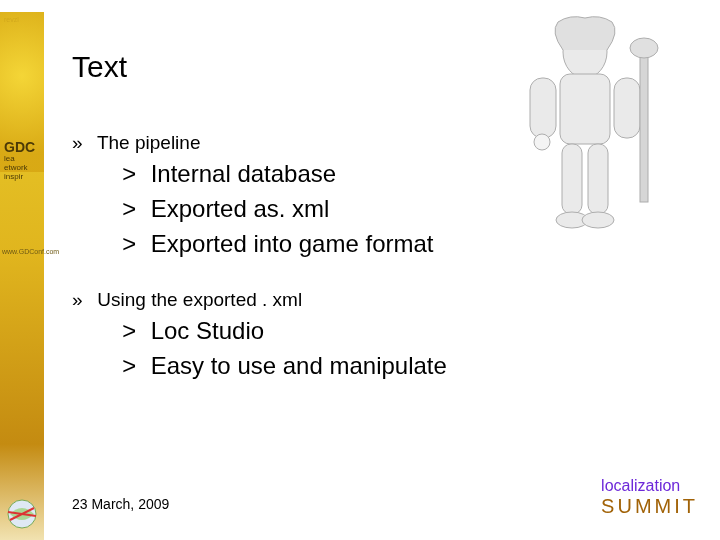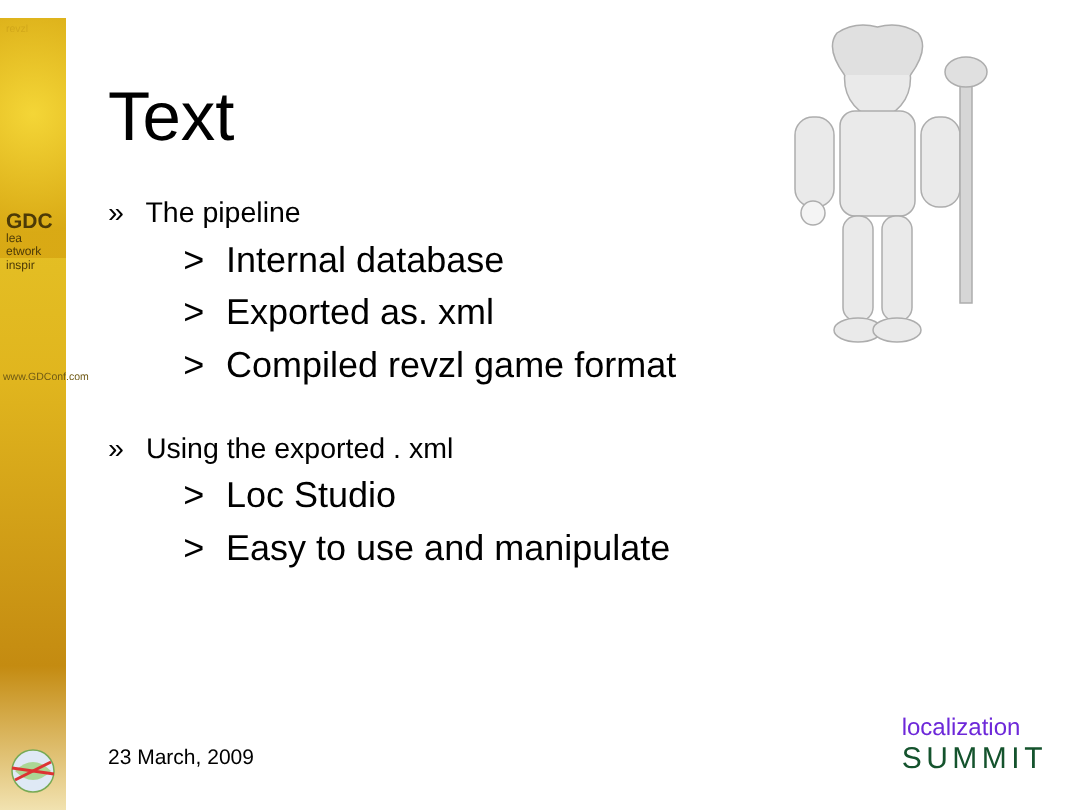--- a/index.html
+++ b/index.html
@@ -8,31 +8,31 @@
   .left-strip{position:absolute;left:0;top:12px;width:44px;height:540px;
     background:linear-gradient(#eacf2e 0%,#e0b51e 45%,#c48b11 80%,#f7edc4 100%)}
   .left-strip .blob{width:44px;height:160px;background:radial-gradient(circle at 50% 40%,#f7d93a 0%,#d6a411 80%);opacity:.8}
   .strip-text{position:absolute;left:4px;top:4px;font-size:7px;color:#9a7a10}
   .gdc-badge{position:absolute;left:4px;top:128px;width:34px;height:60px;font-size:8px;line-height:9px;color:#4c3a07}
   .gdc-badge .g{font-weight:bold;font-size:14px;line-height:14px}
   .gdc-url{position:absolute;left:2px;top:236px;font-size:7px;color:#6f5a15}
   .corner-logo{position:absolute;left:2px;bottom:18px;width:40px;height:40px}
   .corner-logo svg{width:40px;height:40px}
   
-  .title{position:absolute;left:72px;top:50px;font-size:46px;font-weight:400}
+  .title{position:absolute;left:72px;top:50px;font-size:30px;font-weight:400}
   .body{position:absolute;left:72px;top:118px;right:20px}
   .l1{font-size:19px;margin-top:14px}
   .l1 .bul{display:inline-block;width:20px}
   .l2{font-size:24px;margin-left:50px;margin-top:6px}
   .l2 .bul{display:inline-block;width:22px;font-family:"Courier New",monospace}
   
   .date{position:absolute;left:72px;bottom:28px;font-size:14px}
   .footer-logo{position:absolute;right:22px;bottom:22px;font-size:16px;color:#2f5fa3}
   .footer-logo .loc{color:#6d28d9;font-weight:400}
-  .footer-logo .sum{color:#14532d;letter-spacing:3px;font-size:20px}
+  .footer-logo .sum{color:#a16207;letter-spacing:3px;font-size:20px}
   
   .figure{position:absolute;right:40px;top:12px;width:190px;height:240px;opacity:.6}
   .figure svg{width:100%;height:100%}
 </style>
 </head>
 <body>
 
 <div class="slide">
 
   <div class="left-strip">
@@ -84,21 +84,21 @@
     <div class="l2">
       <span class="bul">&gt;</span>
       <span>Internal database</span>
     </div>
     <div class="l2">
       <span class="bul">&gt;</span>
       <span>Exported as. xml</span>
     </div>
     <div class="l2">
       <span class="bul">&gt;</span>
-      <span>Compiled revzl game format</span>
+      <span>Exported into game format</span>
     </div>
 
     <div class="l1" style="margin-top:30px">
       <span class="bul">»</span>
       <span>Using the exported . xml</span>
     </div>
     <div class="l2">
       <span class="bul">&gt;</span>
       <span>Loc Studio</span>
     </div>

